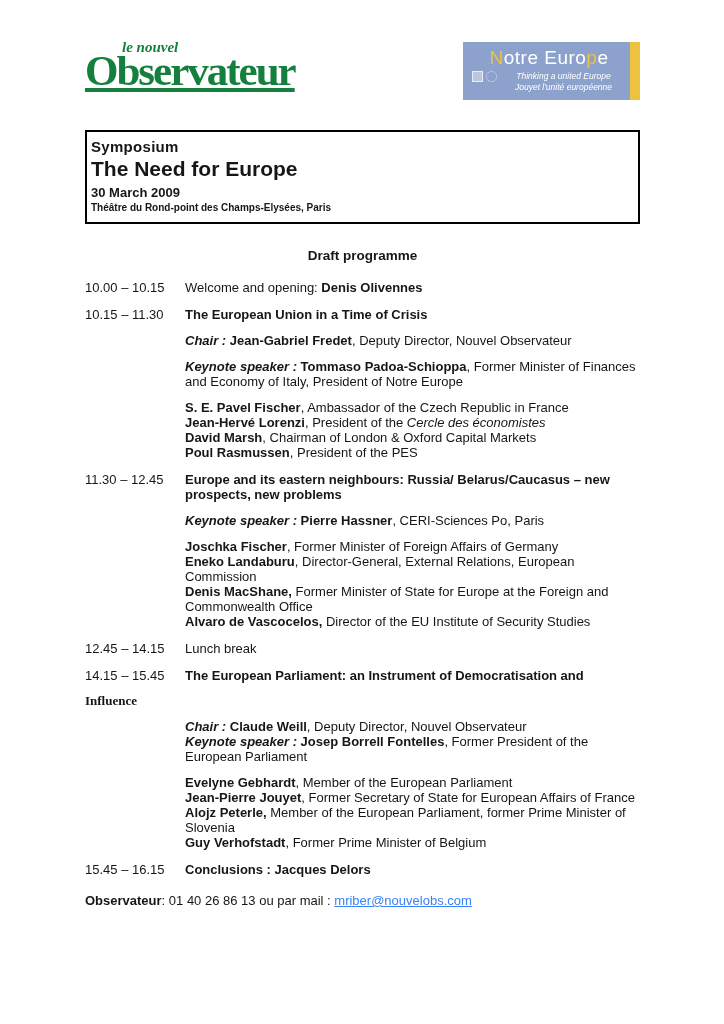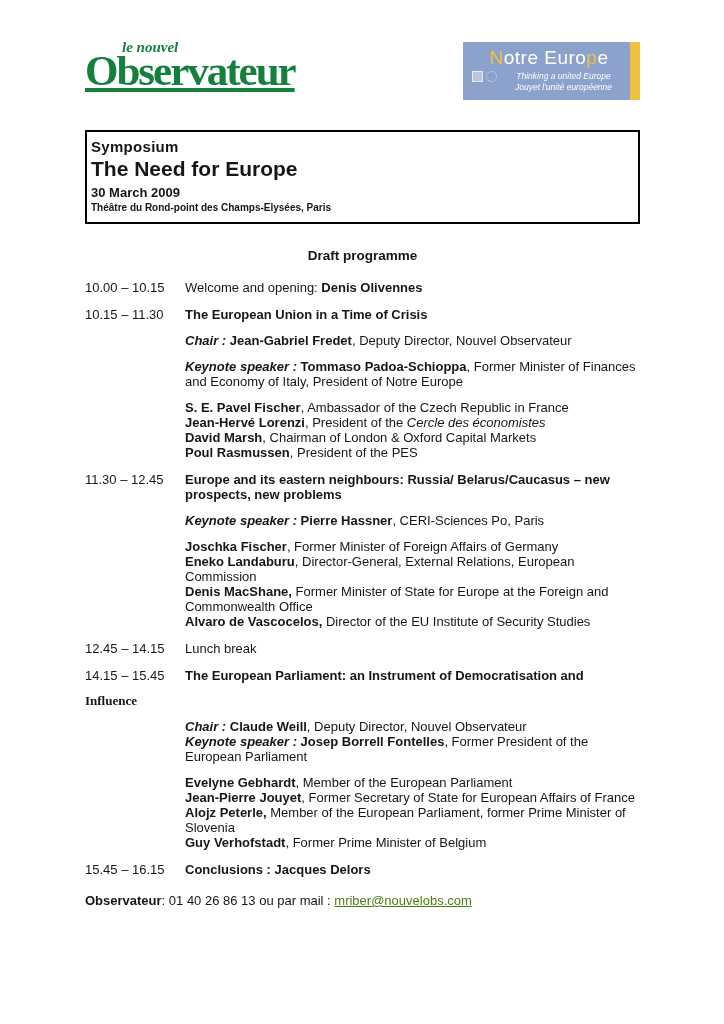--- a/index.html
+++ b/index.html
@@ -150,15 +150,15 @@
         </div>
       </div>
       <div class="session">
         <div class="srow">
           <div class="time">15.45 – 16.15</div>
           <div class="scontent"><span class="b">Conclusions : Jacques Delors</span></div>
         </div>
       </div>
     </div>
 
-  <div class="registration"><span class="b">Observateur</span><span>: 01 40 26 86 13 ou par mail : </span><a class="link" href="#" style="color: #4d7c0f;">mriber@nouvelobs.com</a></div>
+  <div class="registration"><span class="b">Observateur</span><span>: 01 40 26 86 13 ou par mail : </span><a class="link" href="#" style="color: #3b82f6;">mriber@nouvelobs.com</a></div>
 
 </div>
 
 </body></html>

